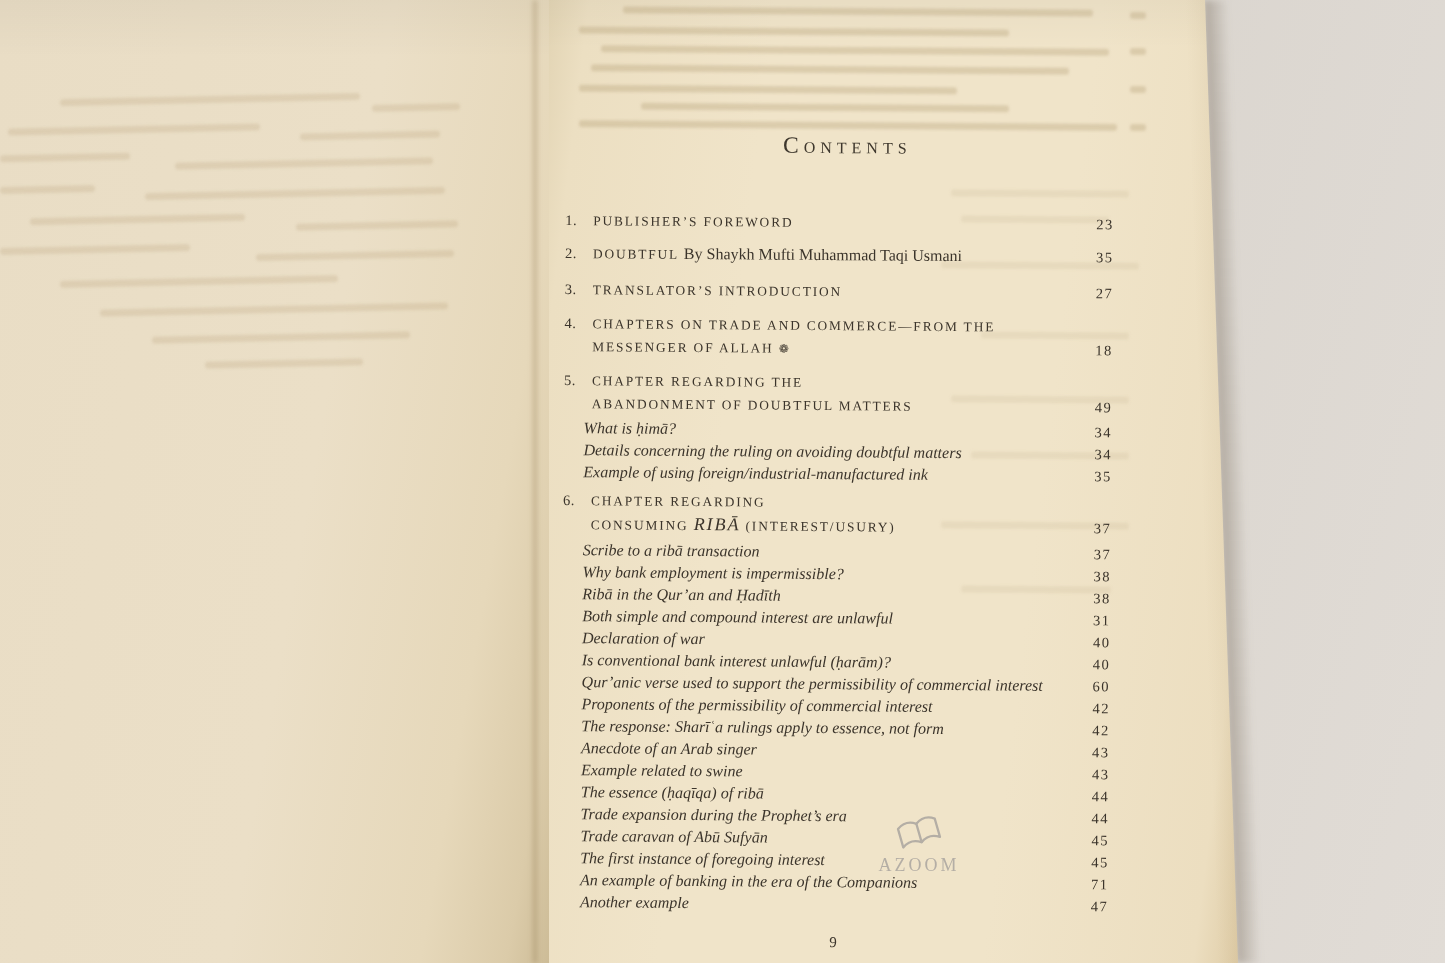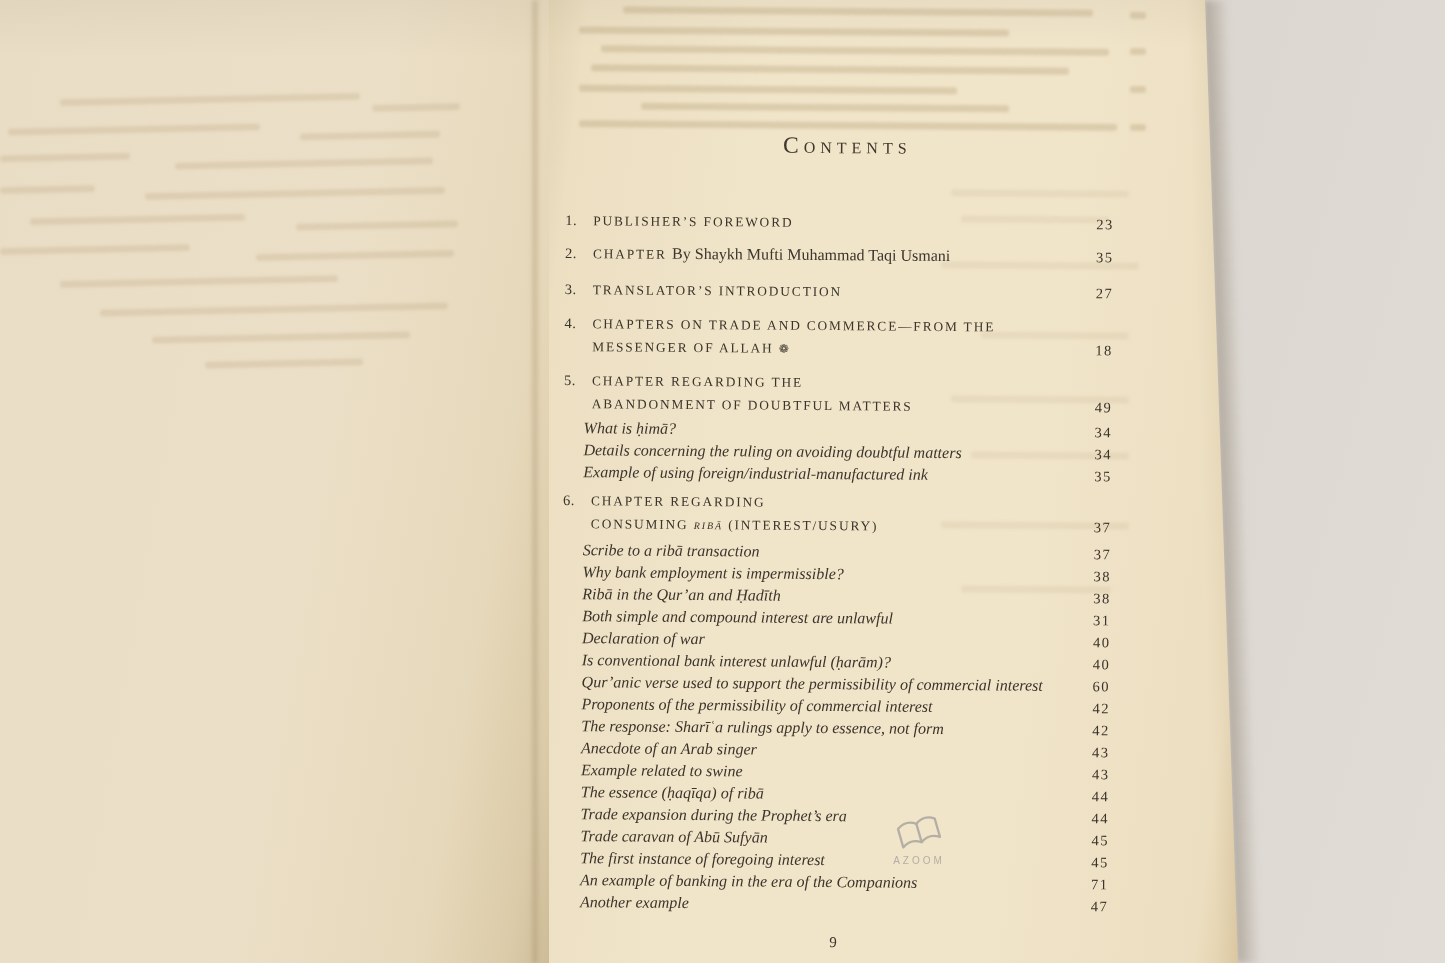--- a/index.html
+++ b/index.html
@@ -47,28 +47,28 @@
   .toc-title{
     font-weight:normal;font-variant:small-caps;font-size:23.5px;letter-spacing:5px;
     color:#3e372d;text-align:center;margin:0 0 51px 0;padding-right:12px;line-height:30px;
   }
   .row{display:flex;align-items:baseline;line-height:22px;}
   .num{flex:0 0 28px;width:28px;font-size:14.5px;letter-spacing:.5px;}
   .txt{flex:1;padding-right:6px;white-space:nowrap;}
   .pg{flex:0 0 44px;width:44px;font-size:14.5px;letter-spacing:1.5px;}
   .sub-txt{padding-left:20px;font-style:italic;font-size:16px;letter-spacing:0;}
   .seg-caps{font-size:13.3px;letter-spacing:1.9px;}
-  .seg-caps-italic{font-size:10px;letter-spacing:1.9px;font-style:italic;}
+  .seg-caps-italic{font-size:18px;letter-spacing:1.9px;font-style:italic;}
   .seg-plain{font-size:16px;}
   .seg-symbol{font-family:"DejaVu Sans",sans-serif;font-size:12px;}
   .folio{margin-top:19px;text-align:center;padding-right:28px;font-size:15px;}
   
   .watermark{position:absolute;left:322px;top:812px;width:96px;text-align:center;z-index:1;}
   .wm-label{
-    font-family:Liberation Sans, sans-serif;font-size:10px;
+    font-family:Liberation Serif, serif;font-size:18px;
     letter-spacing:3px;color:#b4aea5;margin-top:-3px;
   }
   
   .ghost{position:absolute;height:7px;border-radius:3px;filter:blur(1.8px);}
   .g-strong{background:rgba(158,134,88,.26);}
   .g-mid{background:rgba(158,134,88,.18);}
   .g-faint{background:rgba(158,134,88,.11);}
 </style>
 </head>
 <body>
@@ -111,21 +111,21 @@
     <div class="content">
       <h1 class="toc-title">Contents</h1>
       <div id="toc-list">
           <div class="row" style="margin-top: 0px;">
             <span class="num">1.</span>
             <div class="txt"><span class="seg-caps">PUBLISHER’S FOREWORD</span></div>
             <span class="pg">23</span>
           </div>
           <div class="row" style="margin-top: 10px;">
             <span class="num">2.</span>
-            <div class="txt"><span class="seg-caps">CHAPTER </span><span class="seg-plain">By Shaykh Mufti Muhammad Taqi Usmani</span></div>
+            <div class="txt"><span class="seg-caps">DOUBTFUL </span><span class="seg-plain">By Shaykh Mufti Muhammad Taqi Usmani</span></div>
             <span class="pg">35</span>
           </div>
           <div class="row" style="margin-top: 13px;">
             <span class="num">3.</span>
             <div class="txt"><span class="seg-caps">TRANSLATOR’S INTRODUCTION</span></div>
             <span class="pg">27</span>
           </div>
           <div class="row" style="margin-top: 11px;">
             <span class="num">4.</span>
             <div class="txt"><span class="seg-caps">CHAPTERS ON TRADE AND COMMERCE—FROM THE</span></div>

